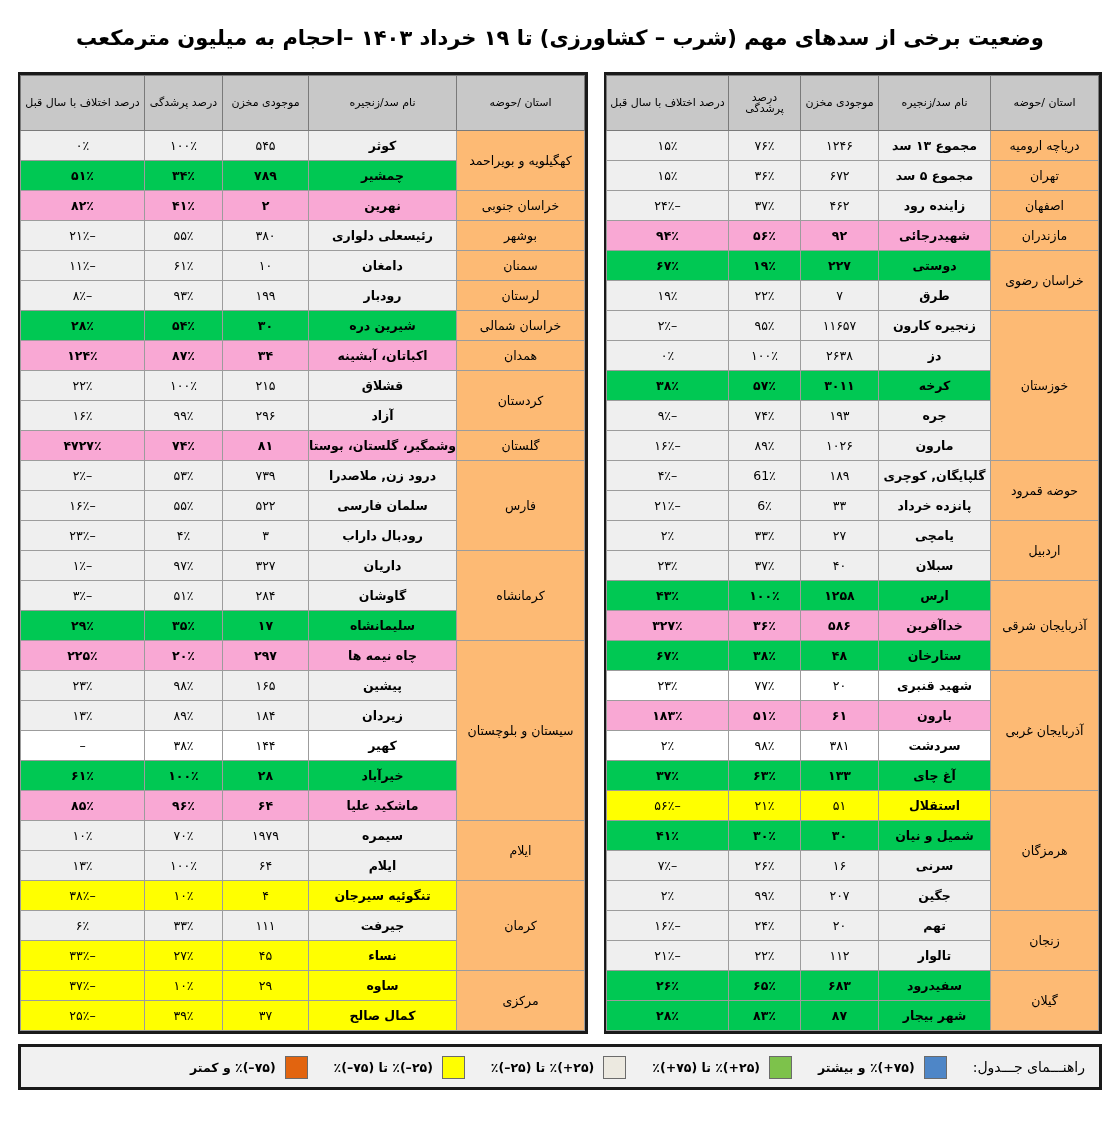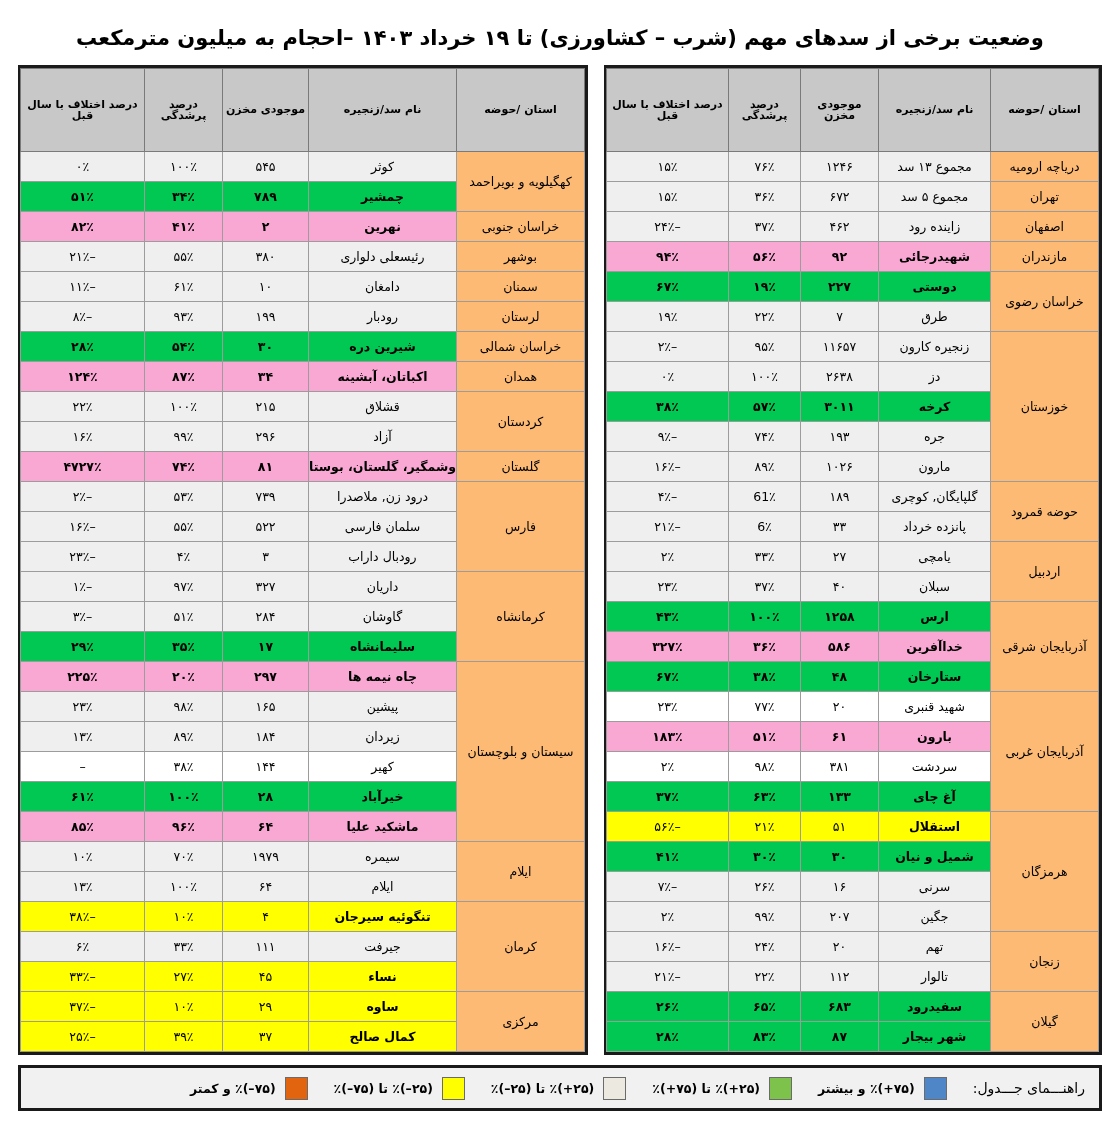--- a/index.html
+++ b/index.html
@@ -14,21 +14,21 @@
     color: #000000;
     overflow: hidden;
   }
 
   
   #page-title {
     text-align: center;
     font-size: 21px;
     font-weight: bold;
     letter-spacing: 0px;
-    padding: 26px 0 14px 0;
+    padding: 26px 0 21px 0;
     line-height: 1.2;
     direction: rtl;
   }
 
   
   #tables-area {
     display: flex;
     flex-direction: row;
     justify-content: space-between;
     padding: 0 18px;
@@ -60,25 +60,25 @@
     font-size: 12.5px;
     padding: 0;
     height: 29px;
     line-height: 1.05;
     overflow: hidden;
     white-space: nowrap;
   }
 
   table.dam-table thead th {
     background: #c8c8c8;
-    font-weight: bold;
+    font-weight: normal;
     font-size: 11px;
     height: 50px;
     border: 1px solid #7a7a7a;
-    padding: 16px 2px;
+    padding: 2px 2px;
     white-space: normal;
   }
 
   
   .right .c-prov { width: 108px; }
   .right .c-dam  { width: 112px; }
   .right .c-vol  { width: 78px; }
   .right .c-fill { width: 72px; }
   .right .c-diff { width: 122px; }
 
@@ -98,21 +98,21 @@
 
   
   td.data { background: #efefef; font-weight: normal; }
 
   td.tint-green  { background: #00c853; font-weight: bold; }
   td.tint-blue   { background: #f9a8d4; font-weight: bold; }
   td.tint-yellow { background: #ffff00; font-weight: normal; }
   td.tint-white  { background: #ffffff; font-weight: normal; }
   td.tint-plain  { background: #efefef; font-weight: normal; }
 
-  td.dam-name { font-weight: normal; }
+  td.dam-name { font-weight: bold; }
   tr.hl td.dam-name { font-weight: bold; }
 
   
   #legend-bar {
     margin: 10px 18px 0 18px;
     border: 3px solid #1a1a1a;
     background: #f1f1f1;
     height: 46px;
     display: flex;
     flex-direction: row;

